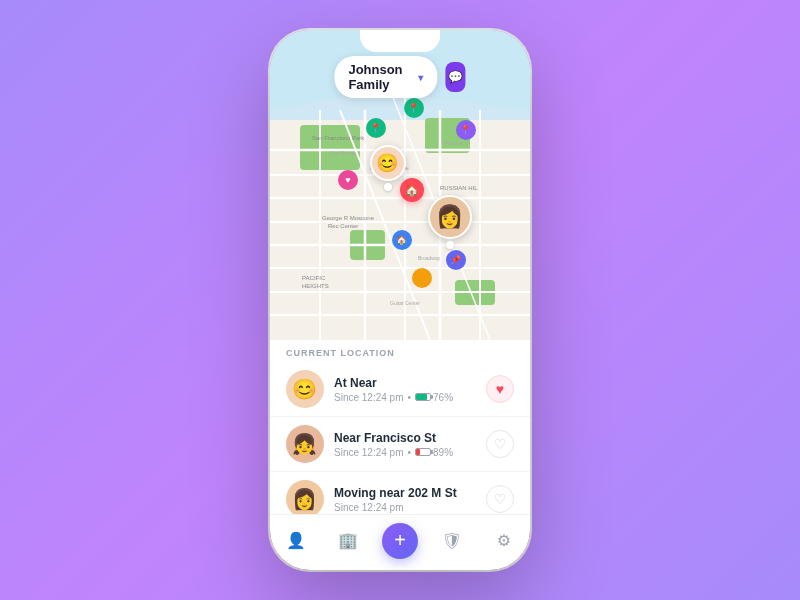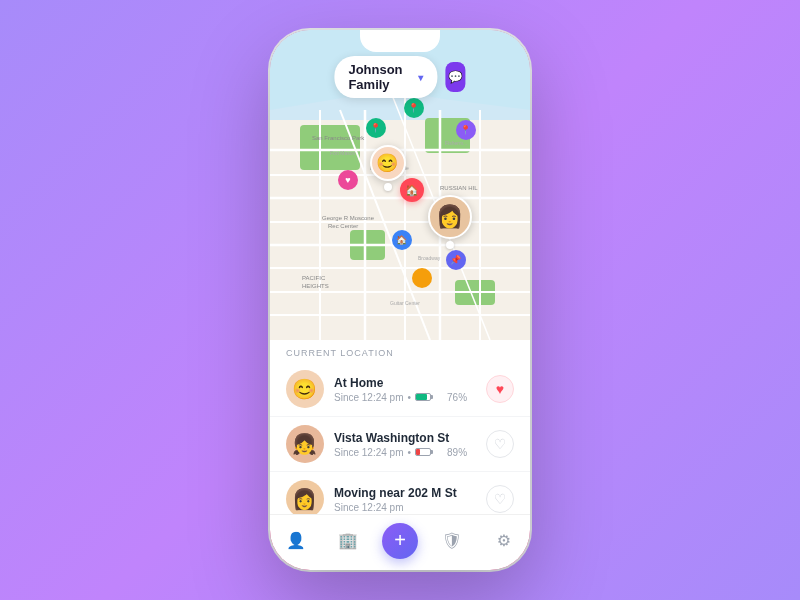--- a/index.html
+++ b/index.html
@@ -171,21 +171,21 @@
       flex: 1;
       background: #fff;
       padding: 0;
       overflow: hidden;
       display: flex;
       flex-direction: column;
     }
 
     .section-label {
       font-size: 9px;
-      font-weight: 400;
+      font-weight: 700;
       color: #9ca3af;
       letter-spacing: 1px;
       padding: 8px 16px 4px;
     }
 
     .member-list {
       flex: 1;
       overflow: hidden;
     }
 
@@ -225,21 +225,21 @@
       font-size: 10px;
       color: #9ca3af;
       display: flex;
       align-items: center;
       gap: 4px;
     }
 
     .battery-icon {
       display: inline-flex;
       align-items: center;
-      gap: 16px;
+      gap: 2px;
       font-size: 10px;
     }
 
     .heart-btn {
       width: 28px;
       height: 28px;
       border-radius: 50%;
       display: flex;
       align-items: center;
       justify-content: center;
@@ -400,40 +400,40 @@
   </div>
 
   <div class="location-section">
     <div class="section-label">CURRENT LOCATION</div>
 
     <div class="member-list">
 
       <div class="member-item">
         <div class="member-avatar face-1" style="font-size:20px;">😊</div>
         <div class="member-info">
-          <div class="member-name">At Home</div>
+          <div class="member-name">At Near</div>
           <div class="member-status">
             <span>Since 12:24 pm</span>
             <span> • </span>
             <span class="battery-icon">
               <span style="display:inline-block; width:16px; height:8px; border:1px solid #9ca3af; border-radius:2px; position:relative; vertical-align:middle;">
                 <span style="display:block; width:76%; height:100%; background:#10b981; border-radius:1px;"></span>
                 <span style="position:absolute; right:-3px; top:50%; transform:translateY(-50%); width:2px; height:4px; background:#9ca3af; border-radius:0 1px 1px 0;"></span>
               </span>
               <span> 76%</span>
             </span>
           </div>
         </div>
         <div class="heart-btn filled">♥</div>
       </div>
 
       <div class="member-item">
         <div class="member-avatar face-2" style="font-size:20px;">👧</div>
         <div class="member-info">
-          <div class="member-name">Vista Washington St</div>
+          <div class="member-name">Near Francisco St</div>
           <div class="member-status">
             <span>Since 12:24 pm</span>
             <span> • </span>
             <span class="battery-icon">
               <span style="display:inline-block; width:16px; height:8px; border:1px solid #9ca3af; border-radius:2px; position:relative; vertical-align:middle;">
                 <span style="display:block; width:25%; height:100%; background:#ef4444; border-radius:1px;"></span>
                 <span style="position:absolute; right:-3px; top:50%; transform:translateY(-50%); width:2px; height:4px; background:#9ca3af; border-radius:0 1px 1px 0;"></span>
               </span>
               <span> 89%</span>
             </span>

